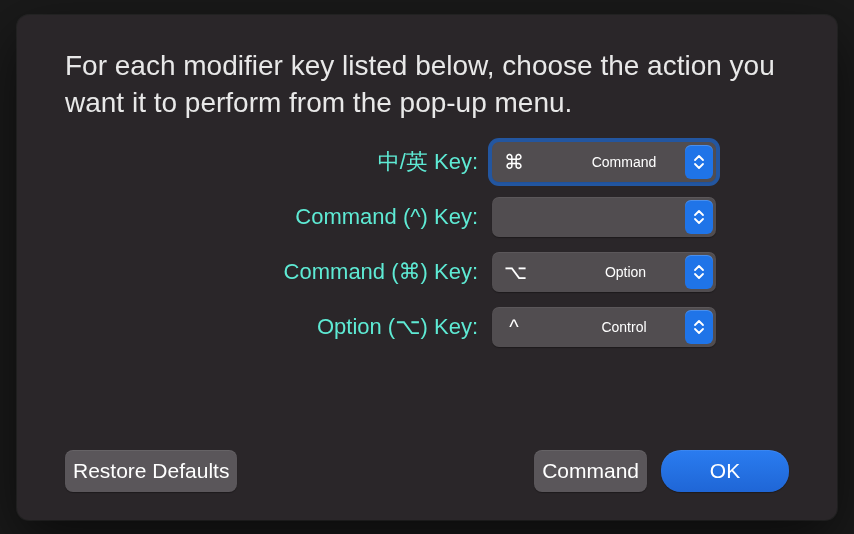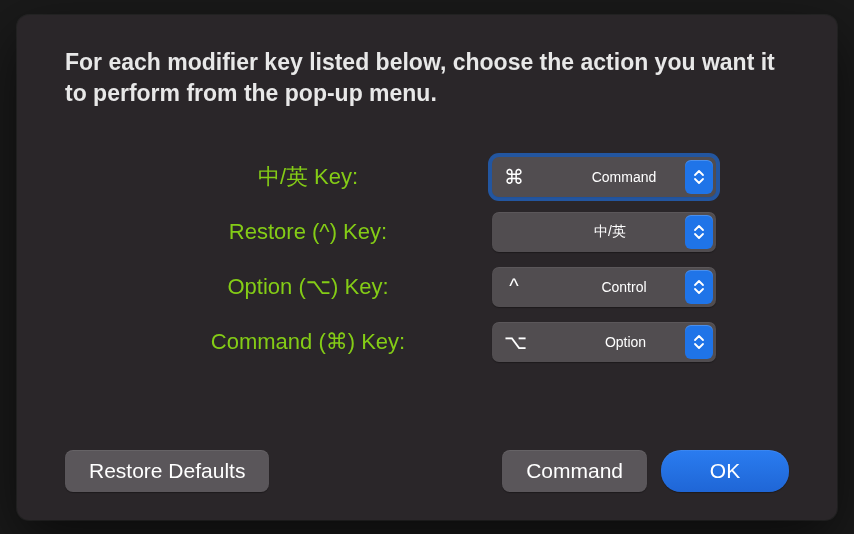--- a/index.html
+++ b/index.html
@@ -18,43 +18,43 @@
       height: 505px;
       background: #2a2629;
       border-radius: 12px;
       padding: 32px 48px 28px 48px;
       display: flex;
       flex-direction: column;
       box-shadow: 0 0 0 1px rgba(255,255,255,0.05), 0 20px 60px rgba(0,0,0,0.6);
     }
     .description {
       color: #e8e8e8;
-      font-size: 23px;
+      font-size: 28px;
       line-height: 1.35;
-      margin-bottom: 48px;
-      font-weight: 700;
+      margin-bottom: 20px;
+      font-weight: 400;
     }
     .rows {
       display: flex;
       flex-direction: column;
       gap: 15px;
       align-items: center;
       flex: 1;
     }
     .row {
       display: flex;
       align-items: center;
       gap: 14px;
       width: 100%;
       justify-content: center;
     }
     .row-label {
-      color: #84cc16;
+      color: #5eead4;
       font-size: 22px;
-      text-align: center;
+      text-align: right;
       width: 340px;
     }
     .popup {
       width: 224px;
       height: 40px;
       background: #514d50;
       border: none;
       border-radius: 7px;
       display: flex;
       align-items: center;
@@ -101,21 +101,21 @@
       align-items: center;
       gap: 14px;
       margin-top: 30px;
     }
     .btn {
       height: 42px;
       border: none;
       border-radius: 8px;
       font-size: 21px;
       color: #fff;
-      padding: 0 24px;
+      padding: 0 8px;
       cursor: default;
       display: inline-flex;
       align-items: center;
       justify-content: center;
       background: #5a565a;
       box-shadow: 0 1px 1px rgba(0,0,0,0.3), inset 0 1px 0 rgba(255,255,255,0.08);
     }
     .btn.primary {
       background: linear-gradient(180deg, #2a7cf0, #1f66d6);
       min-width: 128px;
@@ -140,23 +140,35 @@
           <span class="popup-text">Command</span>
           <span class="stepper">
             <svg width="12" height="18" viewBox="0 0 12 18">
               <path d="M2 7 L6 3 L10 7" stroke="#fff" stroke-width="1.8" fill="none" stroke-linecap="round" stroke-linejoin="round"></path>
               <path d="M2 11 L6 15 L10 11" stroke="#fff" stroke-width="1.8" fill="none" stroke-linecap="round" stroke-linejoin="round"></path>
             </svg>
           </span>
         </div>
       </div>
       <div class="row">
-        <div class="row-label">Restore (^) Key:</div>
+        <div class="row-label">Command (^) Key:</div>
         <div class="popup">
-          <span class="popup-text">中/英</span>
+          <span class="stepper">
+            <svg width="12" height="18" viewBox="0 0 12 18">
+              <path d="M2 7 L6 3 L10 7" stroke="#fff" stroke-width="1.8" fill="none" stroke-linecap="round" stroke-linejoin="round"></path>
+              <path d="M2 11 L6 15 L10 11" stroke="#fff" stroke-width="1.8" fill="none" stroke-linecap="round" stroke-linejoin="round"></path>
+            </svg>
+          </span>
+        </div>
+      </div>
+      <div class="row">
+        <div class="row-label">Command (⌘) Key:</div>
+        <div class="popup">
+          <span class="popup-icon">⌥</span>
+          <span class="popup-text">Option</span>
           <span class="stepper">
             <svg width="12" height="18" viewBox="0 0 12 18">
               <path d="M2 7 L6 3 L10 7" stroke="#fff" stroke-width="1.8" fill="none" stroke-linecap="round" stroke-linejoin="round"></path>
               <path d="M2 11 L6 15 L10 11" stroke="#fff" stroke-width="1.8" fill="none" stroke-linecap="round" stroke-linejoin="round"></path>
             </svg>
           </span>
         </div>
       </div>
       <div class="row">
         <div class="row-label">Option (⌥) Key:</div>
@@ -164,33 +176,20 @@
           <span class="popup-icon">^</span>
           <span class="popup-text">Control</span>
           <span class="stepper">
             <svg width="12" height="18" viewBox="0 0 12 18">
               <path d="M2 7 L6 3 L10 7" stroke="#fff" stroke-width="1.8" fill="none" stroke-linecap="round" stroke-linejoin="round"></path>
               <path d="M2 11 L6 15 L10 11" stroke="#fff" stroke-width="1.8" fill="none" stroke-linecap="round" stroke-linejoin="round"></path>
             </svg>
           </span>
         </div>
       </div>
-      <div class="row">
-        <div class="row-label">Command (⌘) Key:</div>
-        <div class="popup">
-          <span class="popup-icon">⌥</span>
-          <span class="popup-text">Option</span>
-          <span class="stepper">
-            <svg width="12" height="18" viewBox="0 0 12 18">
-              <path d="M2 7 L6 3 L10 7" stroke="#fff" stroke-width="1.8" fill="none" stroke-linecap="round" stroke-linejoin="round"></path>
-              <path d="M2 11 L6 15 L10 11" stroke="#fff" stroke-width="1.8" fill="none" stroke-linecap="round" stroke-linejoin="round"></path>
-            </svg>
-          </span>
-        </div>
-      </div>
     </div>
 
   <div class="footer">
     <button class="btn">Restore Defaults</button>
     <div class="spacer"></div>
     <button class="btn">Command</button>
     <button class="btn primary">OK</button>
   </div>
 
 </div>

